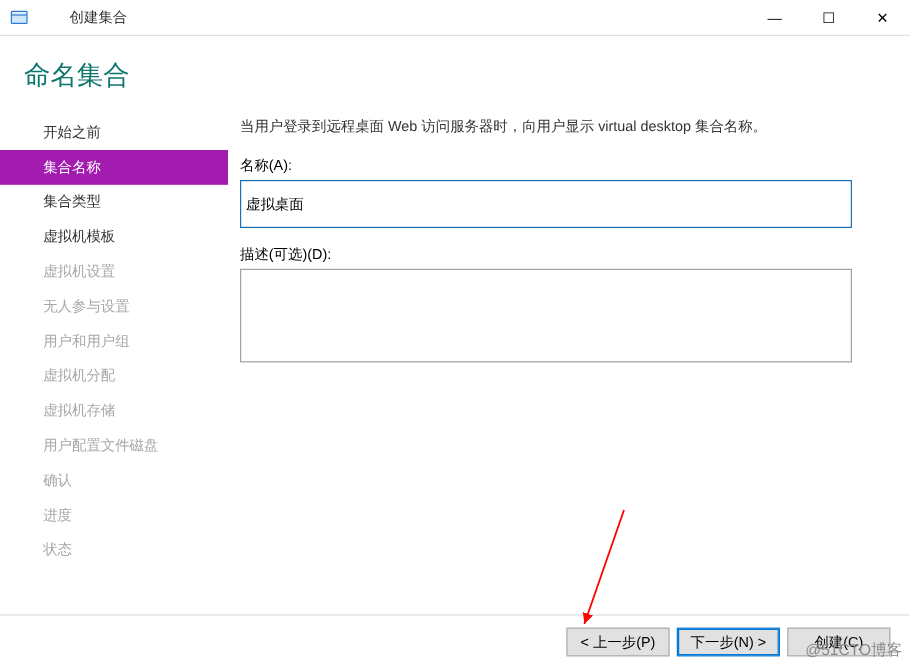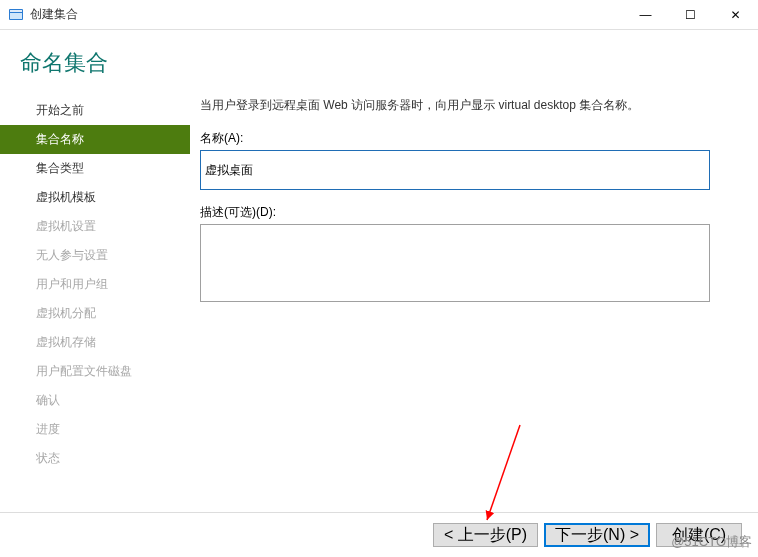--- a/index.html
+++ b/index.html
@@ -1,36 +1,36 @@
 <!DOCTYPE html>
 <html><head>
   <meta charset="utf-8">
   <style>
     * { margin: 0; padding: 0; box-sizing: border-box; }
     body { font-family: "Microsoft YaHei", "Segoe UI", sans-serif; font-size: 12px; background: #fff; width: 758px; height: 557px; position: relative; overflow: hidden; }
-    .titlebar { height: 30px; display: flex; align-items: center; border-bottom: 1px solid #e0e0e0; padding-left: 8px; }
+    .titlebar { height: 30px; display: flex; align-items: center; border-bottom: 1px solid #e0e0e0; padding-left: 8px; gap: 28px; }
     .titlebar-icon { width: 16px; height: 16px; margin-right: 6px; }
     .titlebar-text { flex: 1; font-size: 12px; color: #333; }
     .window-controls { display: flex; }
     .wc-btn { width: 45px; height: 30px; display: flex; align-items: center; justify-content: center; cursor: pointer; }
     .content { display: flex; flex-direction: column; height: calc(100% - 30px); }
     .header { padding: 18px 20px 12px 20px; }
     .header h1 { font-size: 22px; font-weight: 400; color: #0f766e; }
     .main-row { display: flex; flex: 1; overflow: hidden; }
     .sidebar { width: 190px; padding-top: 6px; }
     .step { padding: 6px 20px 6px 36px; font-size: 12px; color: #333; cursor: default; }
-    .step.active { background: #4d7c0f; color: #fff; }
+    .step.active { background: #a21caf; color: #fff; }
     .step.disabled { color: #a8a8a8; }
     .form-area { flex: 1; padding: 6px 28px 0 10px; }
     .intro { font-size: 12px; color: #333; margin-bottom: 16px; line-height: 1.5; }
     .field-label { font-size: 12px; color: #000000; margin-bottom: 3px; }
     .text-input { width: 100%; max-width: 510px; height: 40px; border: 1px solid #1f6db5; padding: 2px 4px; font-size: 12px; font-family: inherit; outline: none; margin-bottom: 14px; }
     .textarea { width: 100%; max-width: 510px; height: 78px; border: 1px solid #a0a0a0; padding: 4px; font-size: 12px; font-family: inherit; resize: none; outline: none; }
     .footer { border-top: 1px solid #ddd; padding: 10px 16px; display: flex; justify-content: flex-end; align-items: center; gap: 6px; }
-    .btn { min-width: 86px; height: 24px; border: 1px solid #adadad; background: #e1e1e1; font-size: 16px; font-family: inherit; cursor: pointer; padding: 0 10px; }
+    .btn { min-width: 86px; height: 24px; border: 1px solid #adadad; background: #e1e1e1; font-size: 12px; font-family: inherit; cursor: pointer; padding: 0 10px; }
     .btn.default-btn { border: 1px solid #0078d7; box-shadow: inset 0 0 0 1px #0078d7; }
     .btn:disabled { color: #000000; cursor: default; }
     .watermark { position: absolute; right: 6px; bottom: 6px; font-size: 13px; color: #8a8a8a; pointer-events: none; }
     .arrow { position: absolute; pointer-events: none; }
   </style>
 </head>
 <body>
 
 <div class="titlebar">
   <span class="titlebar-icon">

